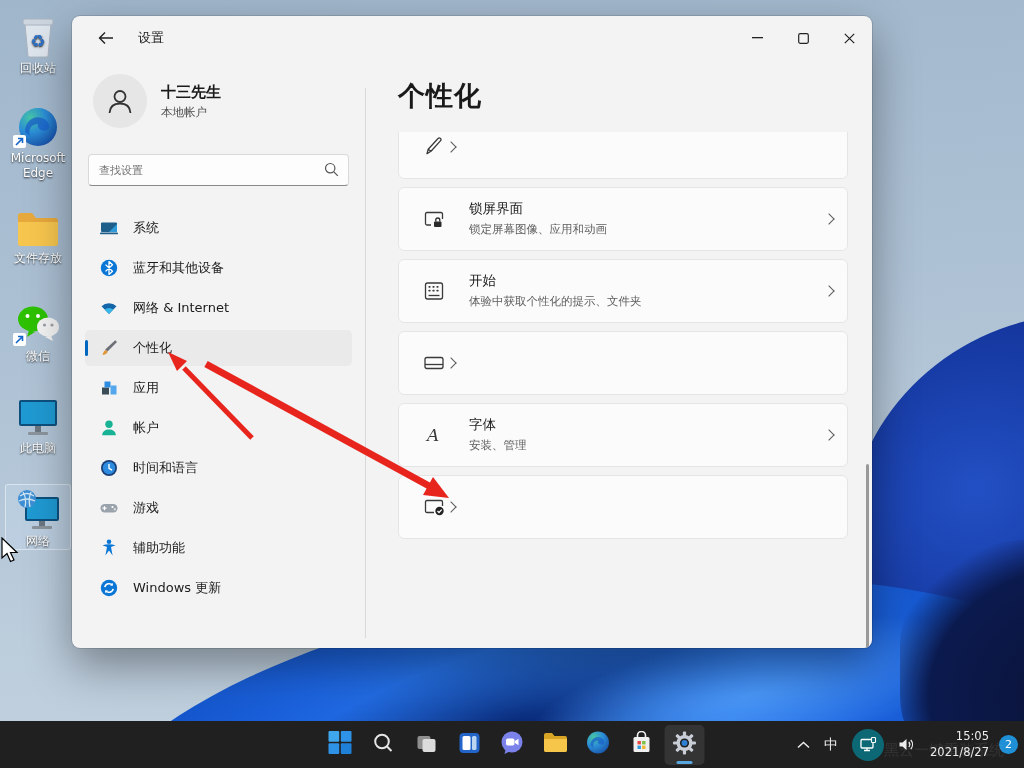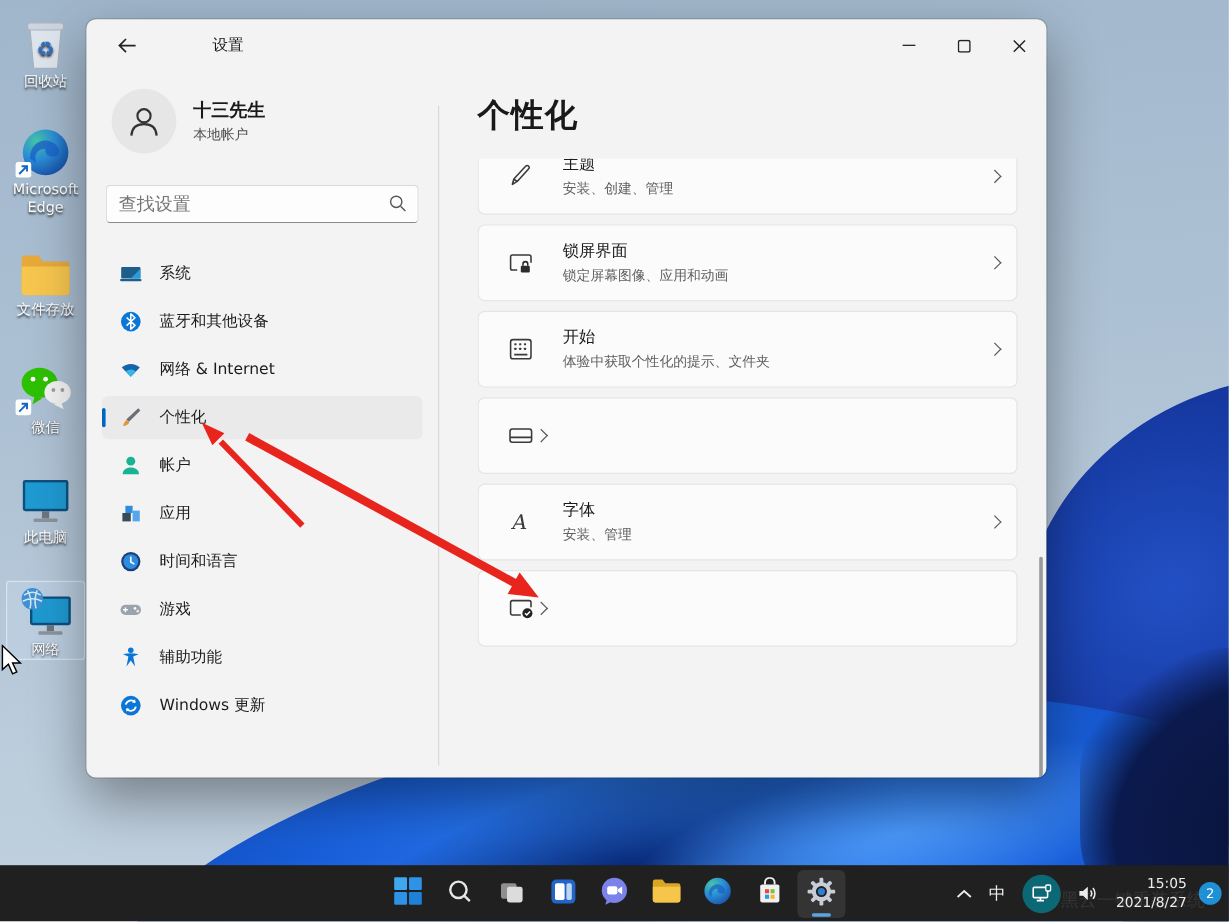--- a/index.html
+++ b/index.html
@@ -31,38 +31,38 @@
     font-size: 12px; line-height: 1.25; text-shadow: 0 1px 2px rgba(0,0,0,.85); cursor: default; }
   .dicon .art { height: 46px; display: flex; align-items: flex-end; justify-content: center; margin-bottom: 3px; position: relative; }
   .dicon.selected { background: rgba(195,215,235,.4); border: 1px solid rgba(255,255,255,.45); border-radius: 3px; }
   .shortcut-arrow { position: absolute; left: 8px; bottom: 0; width: 13px; height: 13px; background: #fff;
     border-radius: 2px; display: flex; align-items: center; justify-content: center; }
 
   
   .win { position: absolute; left: 72px; top: 16px; width: 800px; height: 632px;
     background: #f3f3f3; border-radius: 8px; box-shadow: 0 18px 45px rgba(0,0,0,.38), 0 0 0 1px rgba(0,0,0,.12);
     overflow: hidden; z-index: 5; }
-  .titlebar { height: 44px; display: flex; align-items: center; padding-left: 18px; gap: 39px; }
+  .titlebar { height: 44px; display: flex; align-items: center; padding-left: 18px; }
   .back-btn { width: 32px; height: 28px; display: flex; align-items: center; justify-content: center; border-radius: 4px; cursor: pointer; }
   .win-title { font-size: 13px; color: #1a1a1a; margin-left: 16px; }
   .win-controls { margin-left: auto; display: flex; height: 44px; }
   .wc-btn { width: 46px; height: 44px; display: flex; align-items: center; justify-content: center; cursor: pointer; color: #222; }
 
   .win-body { position: relative; display: flex; height: 588px; }
 
   
   .sidebar { width: 293px; flex: 0 0 293px; padding: 0 13px; position: relative; }
   .account { display: flex; align-items: center; margin: 14px 0 0 8px; }
   .avatar { width: 54px; height: 54px; border-radius: 50%; background: #e6e6e6; display: flex; align-items: center; justify-content: center; }
   .acct-text { margin-left: 14px; }
   .acct-name { font-size: 15px; font-weight: bold; color: #1a1a1a; }
   .acct-type { font-size: 11.5px; color: #4d4d4d; margin-top: 3px; }
   .searchbox { position: relative; margin: 26px 3px 0 3px; }
   .searchbox input { width: 100%; height: 32px; border: 1px solid #d9d9d9; border-bottom-color: #8a8a8a;
-    border-radius: 4px; background: #fdfdfd; padding: 0 32px 0 10px; font-size: 15px; color: #333;
+    border-radius: 4px; background: #fdfdfd; padding: 0 32px 0 10px; font-size: 11px; color: #333;
     font-family: "DejaVu Sans", "Liberation Sans", sans-serif; }
   .searchbox input::placeholder { color: #747474; }
   .searchbox .mag { position: absolute; right: 10px; top: 8px; }
   .nav { margin-top: 24px; }
   .nav-item { position: relative; display: flex; align-items: center; height: 36px; margin-bottom: 4px;
     padding-left: 14px; border-radius: 5px; cursor: pointer; }
   .nav-item.selected { background: #eaeaea; }
   .nav-item.selected::before { content: ""; position: absolute; left: 0; top: 10px; width: 3px; height: 16px;
     background: #0067c0; border-radius: 2px; }
   .nav-icon { width: 20px; height: 20px; flex: 0 0 20px; display: flex; align-items: center; justify-content: center; }
@@ -306,36 +306,36 @@
                   <path d="M16.2 2.2 L18 4 L8.5 13.5 L6.2 11.6 Z" fill="#6b6f75"></path>
                   <path d="M6.8 12 C4.8 12.8 4 15 3.6 17 C5.8 16.8 7.8 16 8.8 13.8 Z" fill="#e0953a"></path>
                 </svg>
             </span>
             <span class="nav-label">个性化</span>
           </div>
 
           <div class="nav-item">
             <span class="nav-icon">
               <svg width="20" height="20" viewBox="0 0 20 20">
-                  <circle cx="10" cy="6.3" r="3.7" fill="#18b394"></circle>
-                  <path d="M3.2 17.2 C3.2 13.6 6.3 11.6 10 11.6 C13.7 11.6 16.8 13.6 16.8 17.2 Z" fill="#18b394"></path>
-                </svg>
-            </span>
-            <span class="nav-label">帐户</span>
-          </div>
-
-          <div class="nav-item">
-            <span class="nav-icon">
-              <svg width="20" height="20" viewBox="0 0 20 20">
                   <rect x="3" y="9.5" width="7" height="7" fill="#3a4b56"></rect>
                   <rect x="5.5" y="3.5" width="6" height="6" fill="#2e8ce0"></rect>
                   <rect x="11.5" y="7.5" width="6" height="9" fill="#54a7ec"></rect>
                 </svg>
             </span>
             <span class="nav-label">应用</span>
+          </div>
+
+          <div class="nav-item">
+            <span class="nav-icon">
+              <svg width="20" height="20" viewBox="0 0 20 20">
+                  <circle cx="10" cy="6.3" r="3.7" fill="#18b394"></circle>
+                  <path d="M3.2 17.2 C3.2 13.6 6.3 11.6 10 11.6 C13.7 11.6 16.8 13.6 16.8 17.2 Z" fill="#18b394"></path>
+                </svg>
+            </span>
+            <span class="nav-label">帐户</span>
           </div>
 
           <div class="nav-item">
             <span class="nav-icon">
               <svg width="20" height="20" viewBox="0 0 20 20">
                   <circle cx="10" cy="10" r="8" fill="#1b3f77"></circle>
                   <circle cx="10" cy="10" r="6.2" fill="#2e8ce0"></circle>
                   <path d="M10 6 V10.3 L13 12.1" stroke="#fff" stroke-width="1.4" fill="none"></path>
                 </svg>
             </span>
@@ -385,24 +385,20 @@
         <div class="page-title">个性化</div>
 
         <div class="cards-viewport">
           <div class="cards">
 
             <div class="card">
               <span class="card-icon">
                 <svg width="24" height="24" viewBox="0 0 24 24">
                     <path d="M18.2 3.2 C19.2 4 19.3 4.8 18.6 5.6 L9 16.2 L5 18.6 L6.2 14.2 L15.8 3.8 C16.5 3 17.4 2.6 18.2 3.2 Z M6.2 14.2 L9 16.2" stroke="#3a3a3a" stroke-width="1.3" fill="none" stroke-linejoin="round"></path>
                   </svg>
-              </span>
-              <span class="card-text">
-                <div class="card-title">主题</div>
-                <div class="card-sub">安装、创建、管理</div>
               </span>
               <span class="chev"></span>
             </div>
 
             <div class="card">
               <span class="card-icon">
                 <svg width="24" height="24" viewBox="0 0 24 24">
                     <path d="M20.5 12 V7 Q20.5 5.5 19 5.5 H5 Q3.5 5.5 3.5 7 V16.5 Q3.5 18 5 18 H9" stroke="#3a3a3a" stroke-width="1.3" fill="none"></path>
                     <rect x="12" y="14.5" width="7.5" height="5.5" rx="1" fill="#2b2b2b"></rect>
                     <path d="M13.8 14.5 V13 a2 2 0 0 1 4 0 V14.5" stroke="#2b2b2b" stroke-width="1.3" fill="none"></path>

